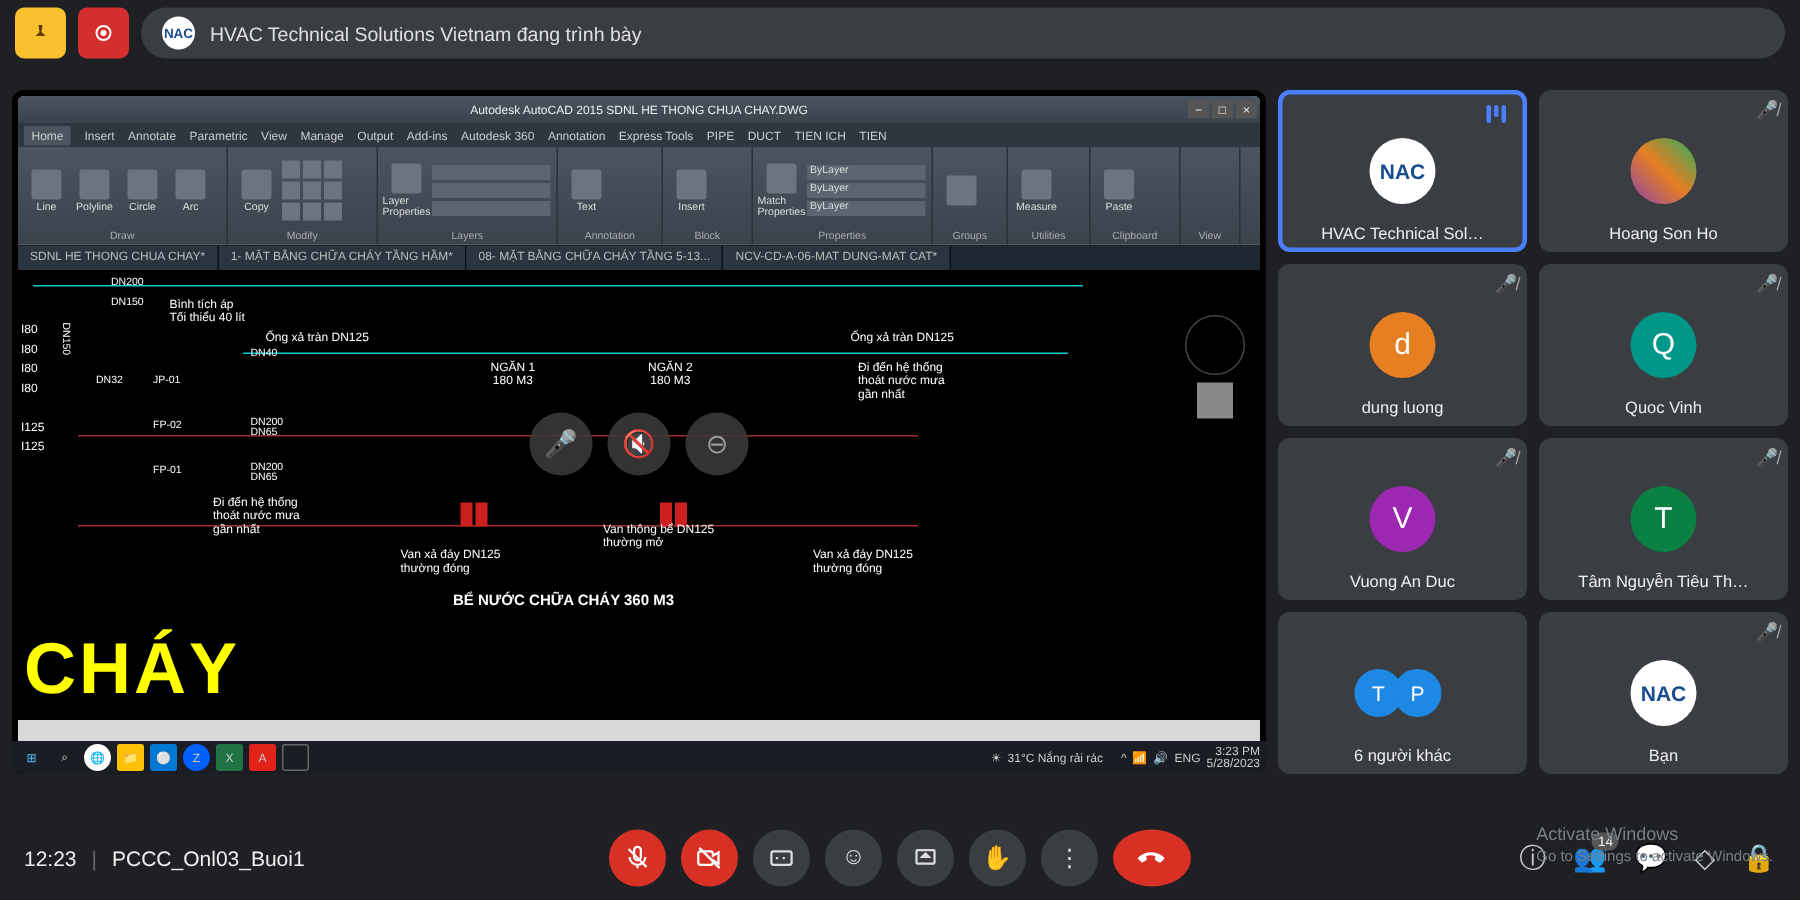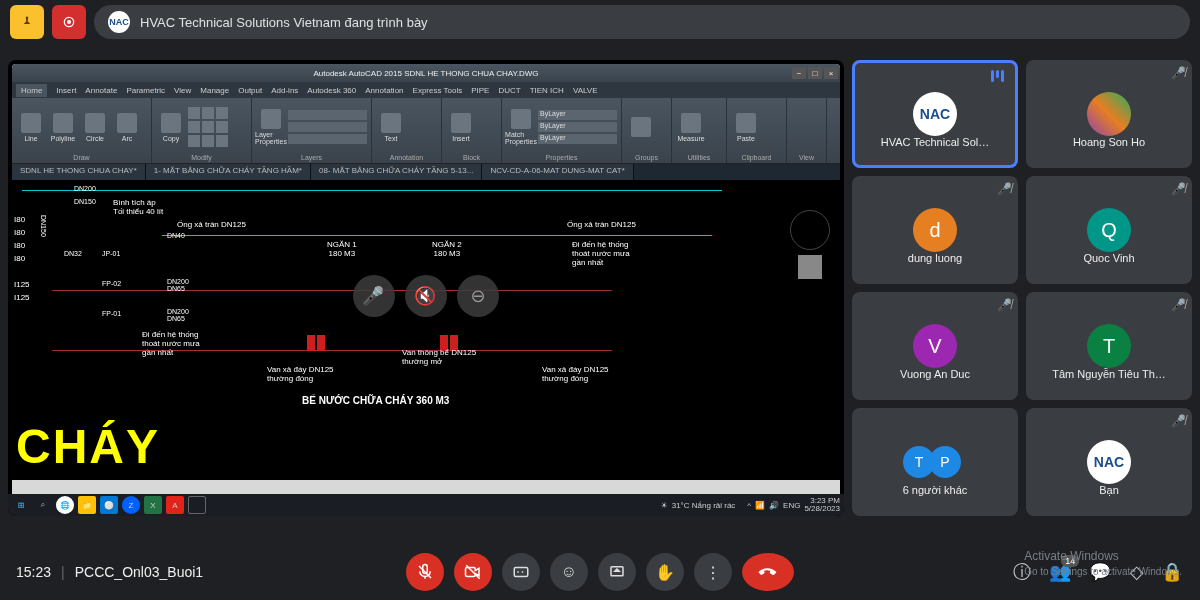--- a/index.html
+++ b/index.html
@@ -43,21 +43,21 @@
 .taskbar { position:absolute; bottom:0; left:0; right:0; height:22px; background:#1a1d23; display:flex; align-items:center; padding:0 4px; gap:4px; font-size:8px; color:#ccc; }
 .taskbar .tb-icon { width:18px; height:18px; border-radius:2px; display:flex; align-items:center; justify-content:center; }
 .tb-spacer { flex:1; }
 .share-controls { position:absolute; left:50%; top:215px; transform:translateX(-50%); display:flex; gap:10px; }
 .share-controls div { width:42px; height:42px; border-radius:50%; background:rgba(60,60,60,0.85); display:flex; align-items:center; justify-content:center; color:#999; font-size:18px; }
 .participants { width:340px; display:grid; grid-template-columns:1fr 1fr; grid-template-rows:repeat(4,1fr); gap:8px; }
 .tile { background:#3a3d42; border-radius:8px; position:relative; display:flex; flex-direction:column; align-items:center; justify-content:center; gap:6px; overflow:hidden; }
 .tile.active { outline:3px solid #4a80ff; outline-offset:-3px; }
 .tile .avatar { width:44px; height:44px; border-radius:50%; display:flex; align-items:center; justify-content:center; font-size:20px; color:#fff; font-weight:500; }
 .tile .avatar-white { background:#fff; color:#1a4d8f; font-size:14px; font-weight:bold; }
-.tile .name { font-size:11px; color:#eee; position:absolute; bottom:20px; left:8px; right:8px; text-align:center; white-space:nowrap; overflow:hidden; text-overflow:ellipsis; }
+.tile .name { font-size:11px; color:#eee; position:absolute; bottom:6px; left:8px; right:8px; text-align:center; white-space:nowrap; overflow:hidden; text-overflow:ellipsis; }
 .tile .mute-icon { position:absolute; top:6px; right:6px; font-size:12px; color:#aaa; }
 .tile .speaking { position:absolute; top:10px; right:14px; display:flex; gap:2px; }
 .tile .speaking span { width:3px; height:12px; background:#4a80ff; border-radius:2px; }
 .multi-avatars { display:flex; gap:-6px; }
 .multi-avatars .mini { width:32px; height:32px; border-radius:50%; display:flex; align-items:center; justify-content:center; font-size:14px; color:#fff; margin-left:-6px; }
 .bottom-bar { position:absolute; bottom:0; left:0; right:0; height:56px; display:flex; align-items:center; padding:0 16px; }
 .time-title { display:flex; align-items:center; gap:10px; color:#eee; font-size:14px; }
 .time-title .sep { color:#666; }
 .call-controls { position:absolute; left:50%; transform:translateX(-50%); display:flex; gap:10px; }
 .call-controls .ctl { width:38px; height:38px; border-radius:50%; background:#3a3d42; display:flex; align-items:center; justify-content:center; cursor:pointer; color:#ddd; font-size:16px; }
@@ -109,21 +109,21 @@
           <span>View</span>
           <span>Manage</span>
           <span>Output</span>
           <span>Add-ins</span>
           <span>Autodesk 360</span>
           <span>Annotation</span>
           <span>Express Tools</span>
           <span>PIPE</span>
           <span>DUCT</span>
           <span>TIEN ICH</span>
-          <span>VALVE</span>
+          <span>TIEN</span>
       </div>
       <div class="ac-ribbon">
         <div class="ac-panel" style="width:140px">
             <div class="ac-panel-top">
               <div class="ac-bigbtn">
                 <div class="ic"></div>
                 <span>Line</span>
               </div>
               <div class="ac-bigbtn">
                 <div class="ic"></div>
@@ -378,21 +378,21 @@
       <div class="tile">
         <div class="avatar avatar-white" style="background:#fff;color:#1a4d8f">NAC</div>
         <div class="name">Bạn</div>
         <div class="mute-icon">🎤̸</div>
       </div>
     </div>
 </div>
 
 <div class="bottom-bar">
   <div class="time-title">
-    <span>15:23</span>
+    <span>12:23</span>
     <span class="sep">|</span>
     <span>PCCC_Onl03_Buoi1</span>
   </div>
   <div class="call-controls">
     <div class="ctl red">
         <svg width="18" height="18" viewBox="0 0 24 24" fill="#fff">
           <path d="M19 11a7 7 0 01-14 0M12 18v3M12 2a3 3 0 013 3v6a3 3 0 01-6 0V5a3 3 0 013-3z" stroke="#fff" stroke-width="2" fill="none"></path>
           <line x1="4" y1="4" x2="20" y2="20" stroke="#fff" stroke-width="2"></line>
         </svg>
       </div>

